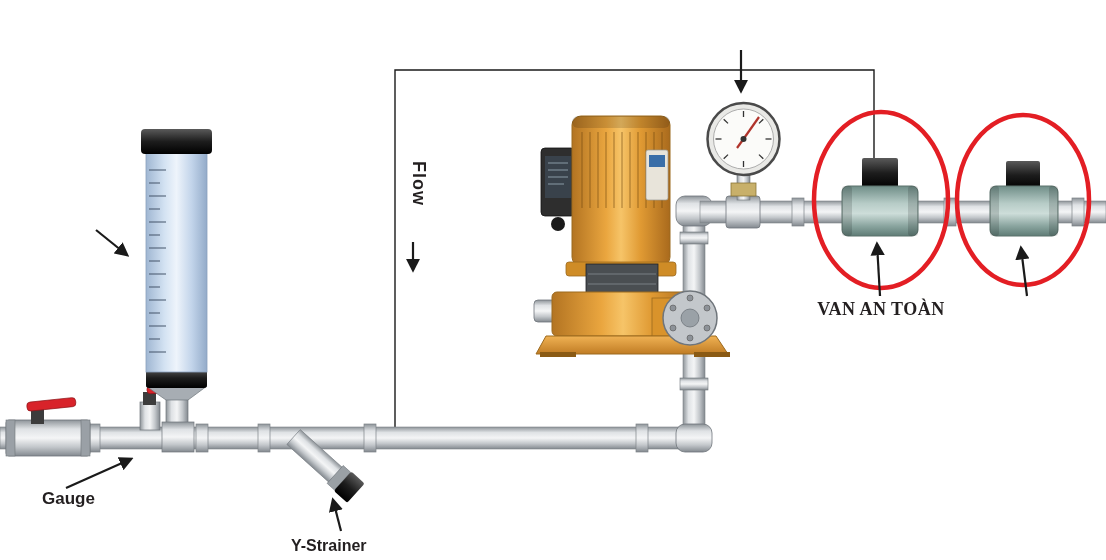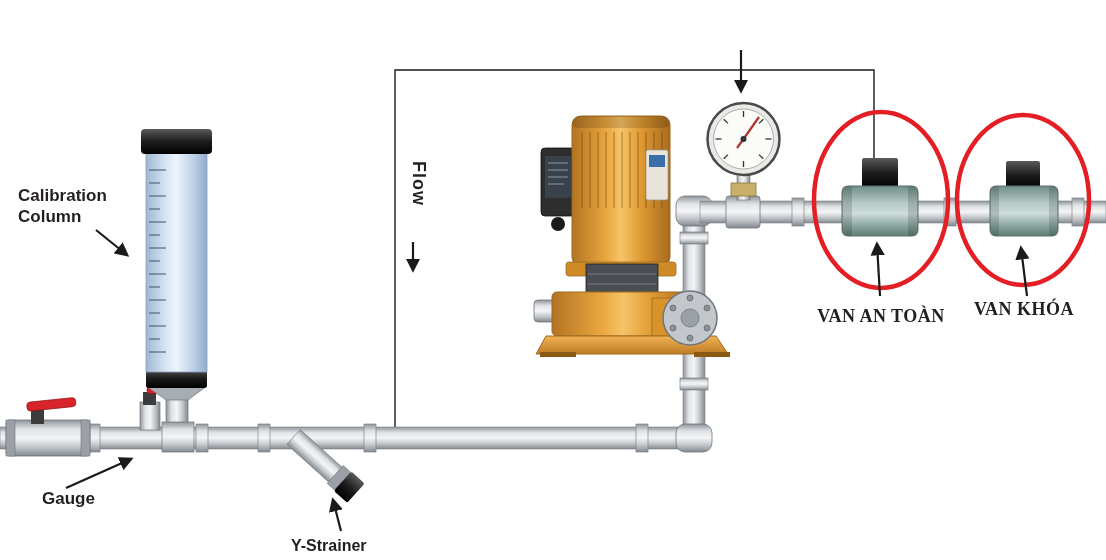--- a/index.html
+++ b/index.html
@@ -11,21 +11,21 @@
   .lbl{
     position:absolute;font-family:"Liberation Sans",sans-serif;font-weight:bold;
     color:#231f20;white-space:pre-line;line-height:1.22;
   }
   .lbl-serif{font-family:"Liberation Serif",serif;}
   #lbl-calibration{left:18px;top:186px;font-size:17px;}
   #lbl-valves{left:42px;top:489px;font-size:17px;}
   #lbl-ystrainer{left:291px;top:536px;font-size:16px;}
   #lbl-flow{left:429px;top:161px;font-size:18px;letter-spacing:1px;transform:rotate(90deg);transform-origin:0 0;}
   #lbl-prgauge{left:659px;top:5px;width:166px;text-align:center;font-size:18px;}
-  #lbl-vanantoan{left:814px;top:299px;width:134px;text-align:center;font-size:18px;letter-spacing:.5px;margin-top:7px;}
+  #lbl-vanantoan{left:814px;top:299px;width:134px;text-align:center;font-size:18px;letter-spacing:.5px;}
   #lbl-vankhoa{left:961px;top:299px;width:126px;text-align:center;font-size:18px;letter-spacing:.5px;}
 </style>
 </head>
 <body>
 
 <div class="stage">
 
 <svg class="art" width="1106" height="560" viewBox="0 0 1106 560">
   <defs>
     <linearGradient id="gPipeV" x1="0" y1="0" x2="0" y2="1">
@@ -207,21 +207,18 @@
     <path d="M96,230 L127,255" marker-end="url(#mArrow)"></path>
     <path d="M66,488 L131,459" marker-end="url(#mArrow)"></path>
     <path d="M341,531 L333,500" marker-end="url(#mArrow)"></path>
     <path d="M741,50 L741,91" marker-end="url(#mArrow)"></path>
     <path d="M413,242 L413,270" marker-end="url(#mArrow)"></path>
     <path d="M880,296 L877,244" marker-end="url(#mArrow)"></path>
     <path d="M1027,296 L1021,248" marker-end="url(#mArrow)"></path>
   </g>
 </svg>
 
-<div class="lbl" id="lbl-calibration">Calibration
-Column</div>
 <div class="lbl" id="lbl-valves">Gauge</div>
 <div class="lbl" id="lbl-ystrainer">Y-Strainer</div>
 <div class="lbl" id="lbl-flow">Flow</div>
 <div class="lbl lbl-serif" id="lbl-vanantoan">VAN AN TOÀN</div>
-<div class="lbl lbl-serif" id="lbl-vankhoa">VAN KHÓA</div>
 
 </div>
 
 </body></html>

